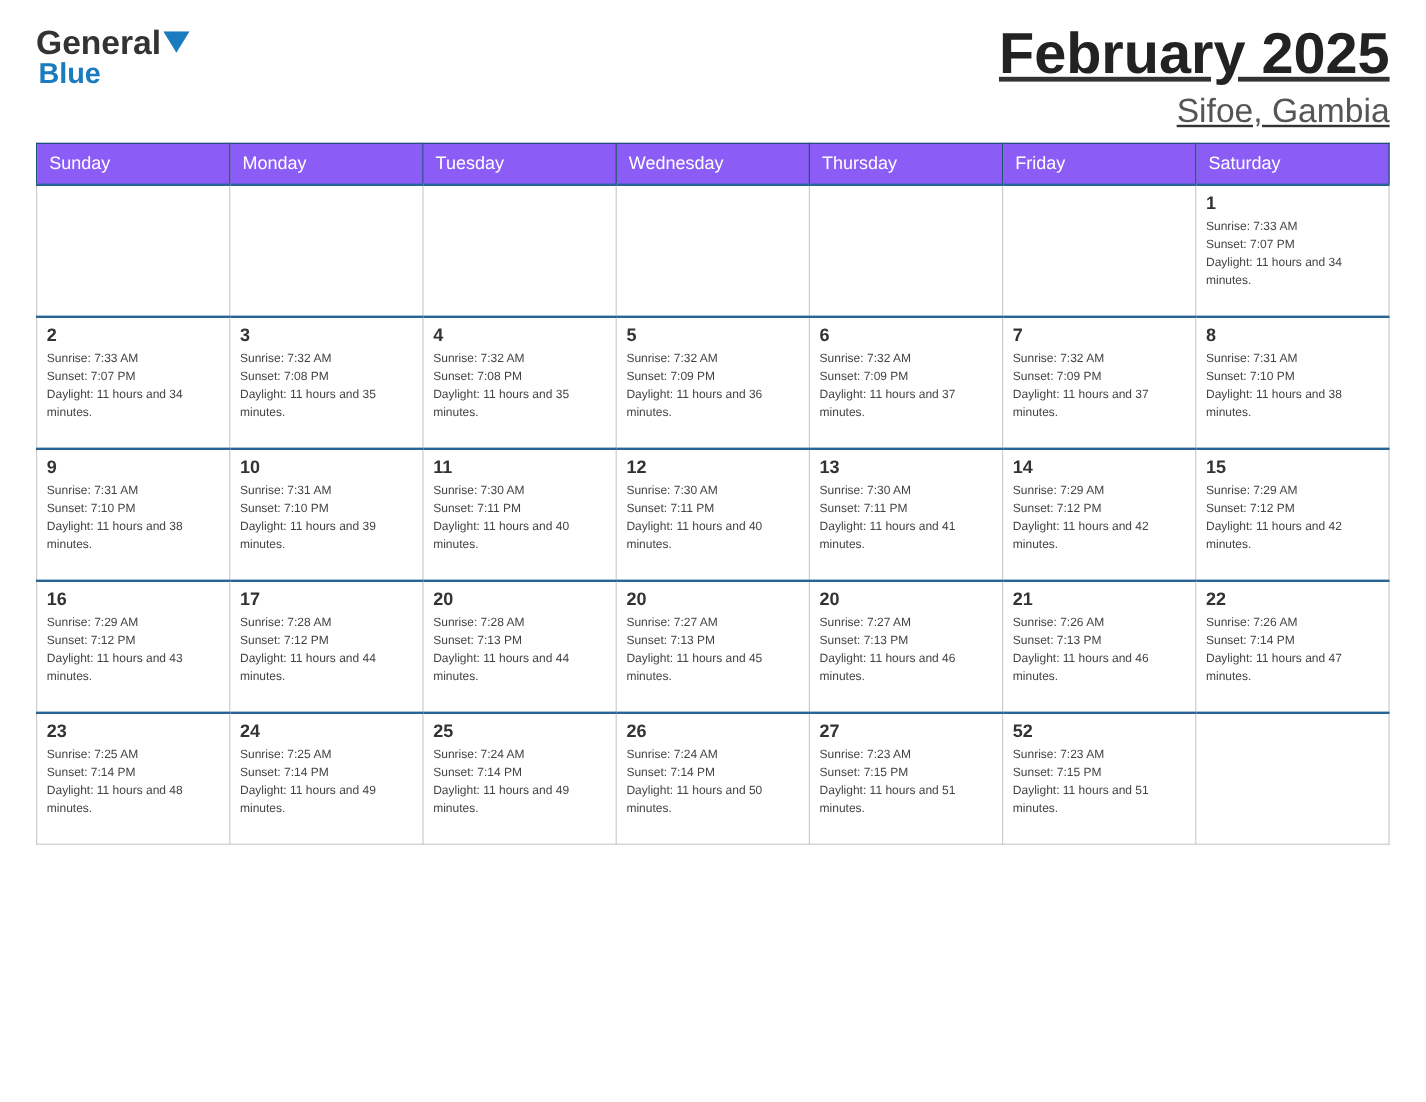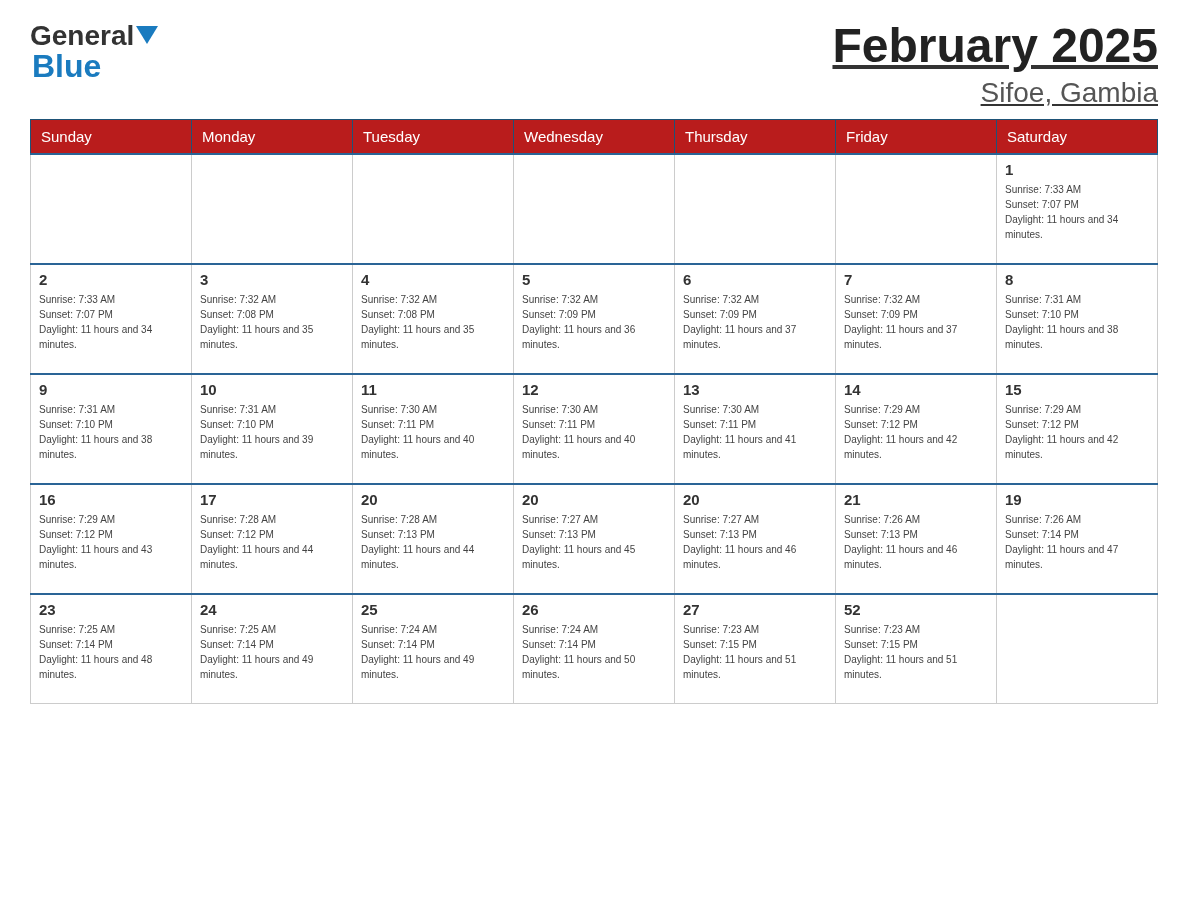--- a/index.html
+++ b/index.html
@@ -19,21 +19,21 @@
       margin-bottom: 10px;
     }
 
     .logo-text-general {
       font-size: 28px;
       font-weight: bold;
       color: #333;
     }
 
     .logo-text-blue {
-      font-size: 32px;
+      font-size: 24px;
       font-weight: bold;
       color: #1a7bbf;
     }
 
     .title-block {
       text-align: right;
       text-decoration: underline;
     }
 
     .calendar-title {
@@ -49,21 +49,21 @@
       margin-top: 4px;
     }
 
     .calendar {
       width: 100%;
       border-collapse: collapse;
       margin-top: 10px;
     }
 
     .calendar thead tr th {
-      background-color: #b91c1c;
+      background-color: #8b5cf6;
       color: #fff;
       text-align: left;
       padding: 8px 10px;
       font-size: 15px;
       font-weight: normal;
       border: 1px solid #1e5276;
     }
 
     .calendar tbody tr td {
       vertical-align: top;
@@ -234,21 +234,21 @@
         </td>
         <td>
           <span class="day-number">20</span>
           <div class="day-info">Sunrise: 7:27 AM<br>Sunset: 7:13 PM<br>Daylight: 11 hours and 46 minutes.</div>
         </td>
         <td>
           <span class="day-number">21</span>
           <div class="day-info">Sunrise: 7:26 AM<br>Sunset: 7:13 PM<br>Daylight: 11 hours and 46 minutes.</div>
         </td>
         <td>
-          <span class="day-number">19</span>
+          <span class="day-number">22</span>
           <div class="day-info">Sunrise: 7:26 AM<br>Sunset: 7:14 PM<br>Daylight: 11 hours and 47 minutes.</div>
         </td>
       </tr>
       <tr>
         <td>
           <span class="day-number">23</span>
           <div class="day-info">Sunrise: 7:25 AM<br>Sunset: 7:14 PM<br>Daylight: 11 hours and 48 minutes.</div>
         </td>
         <td>
           <span class="day-number">24</span>

